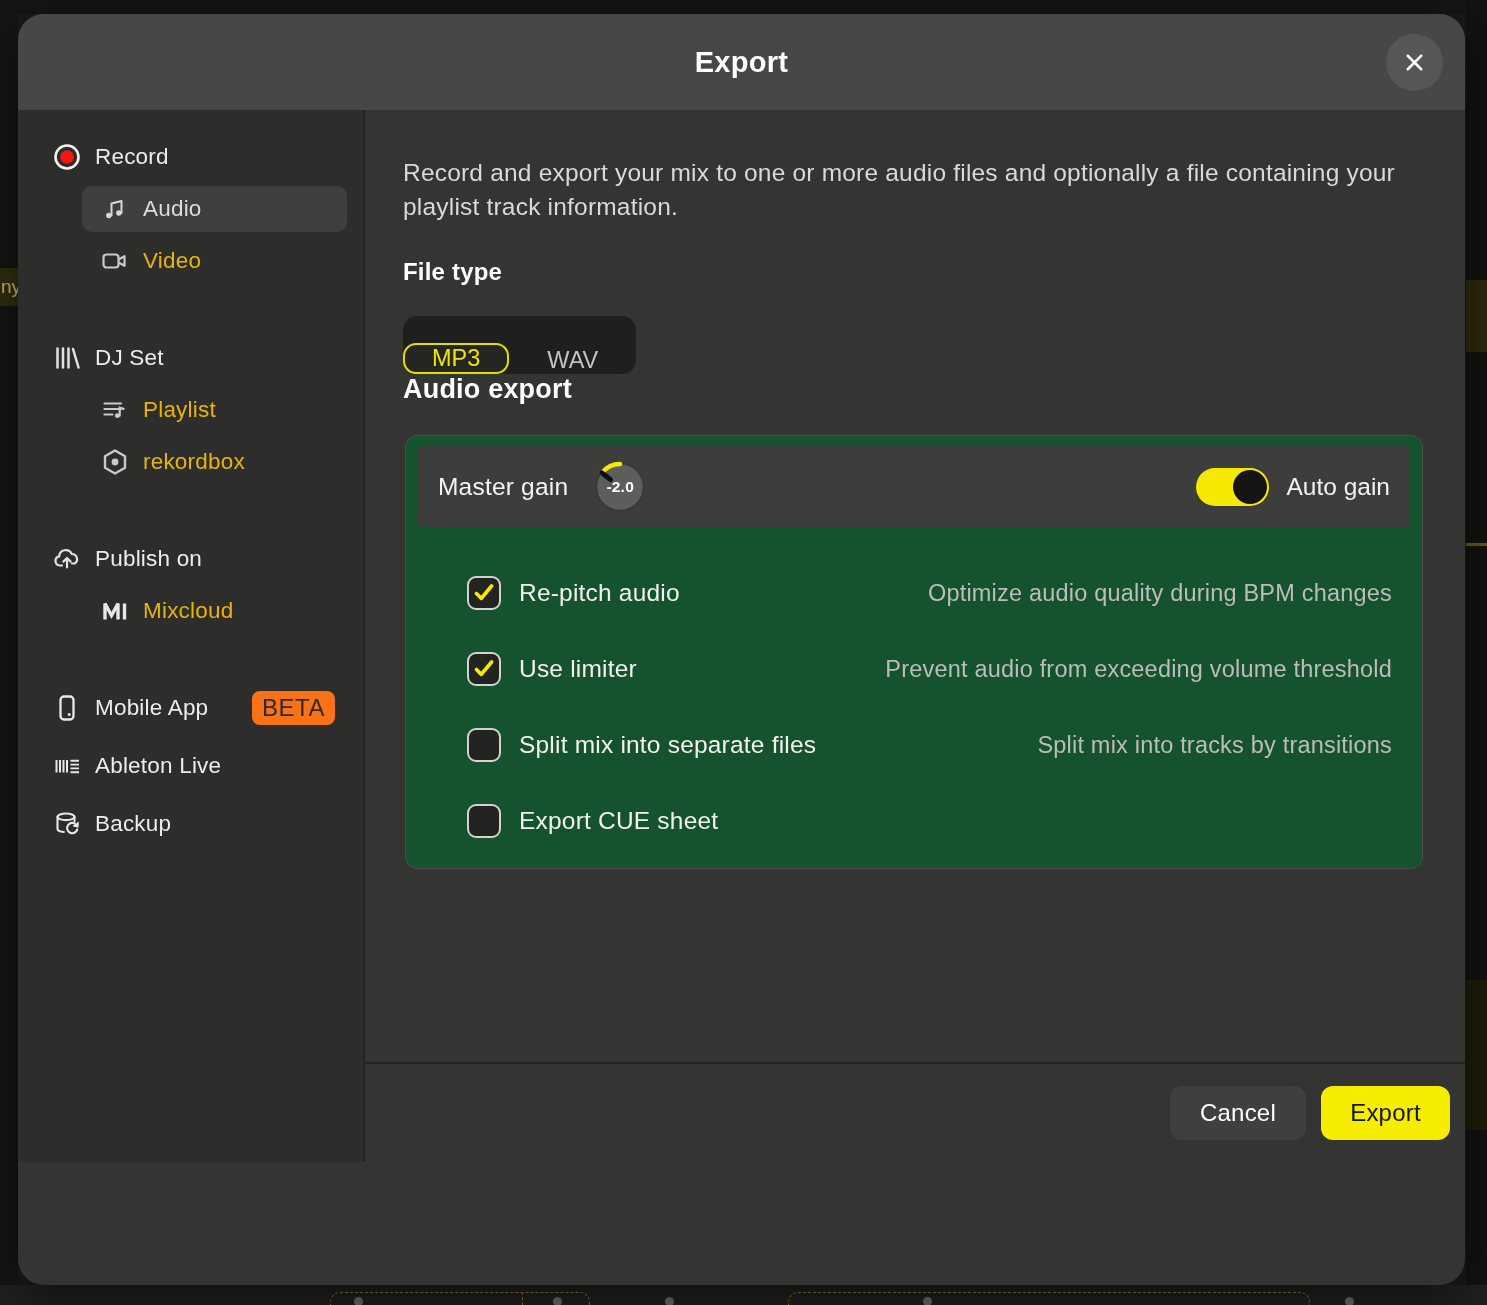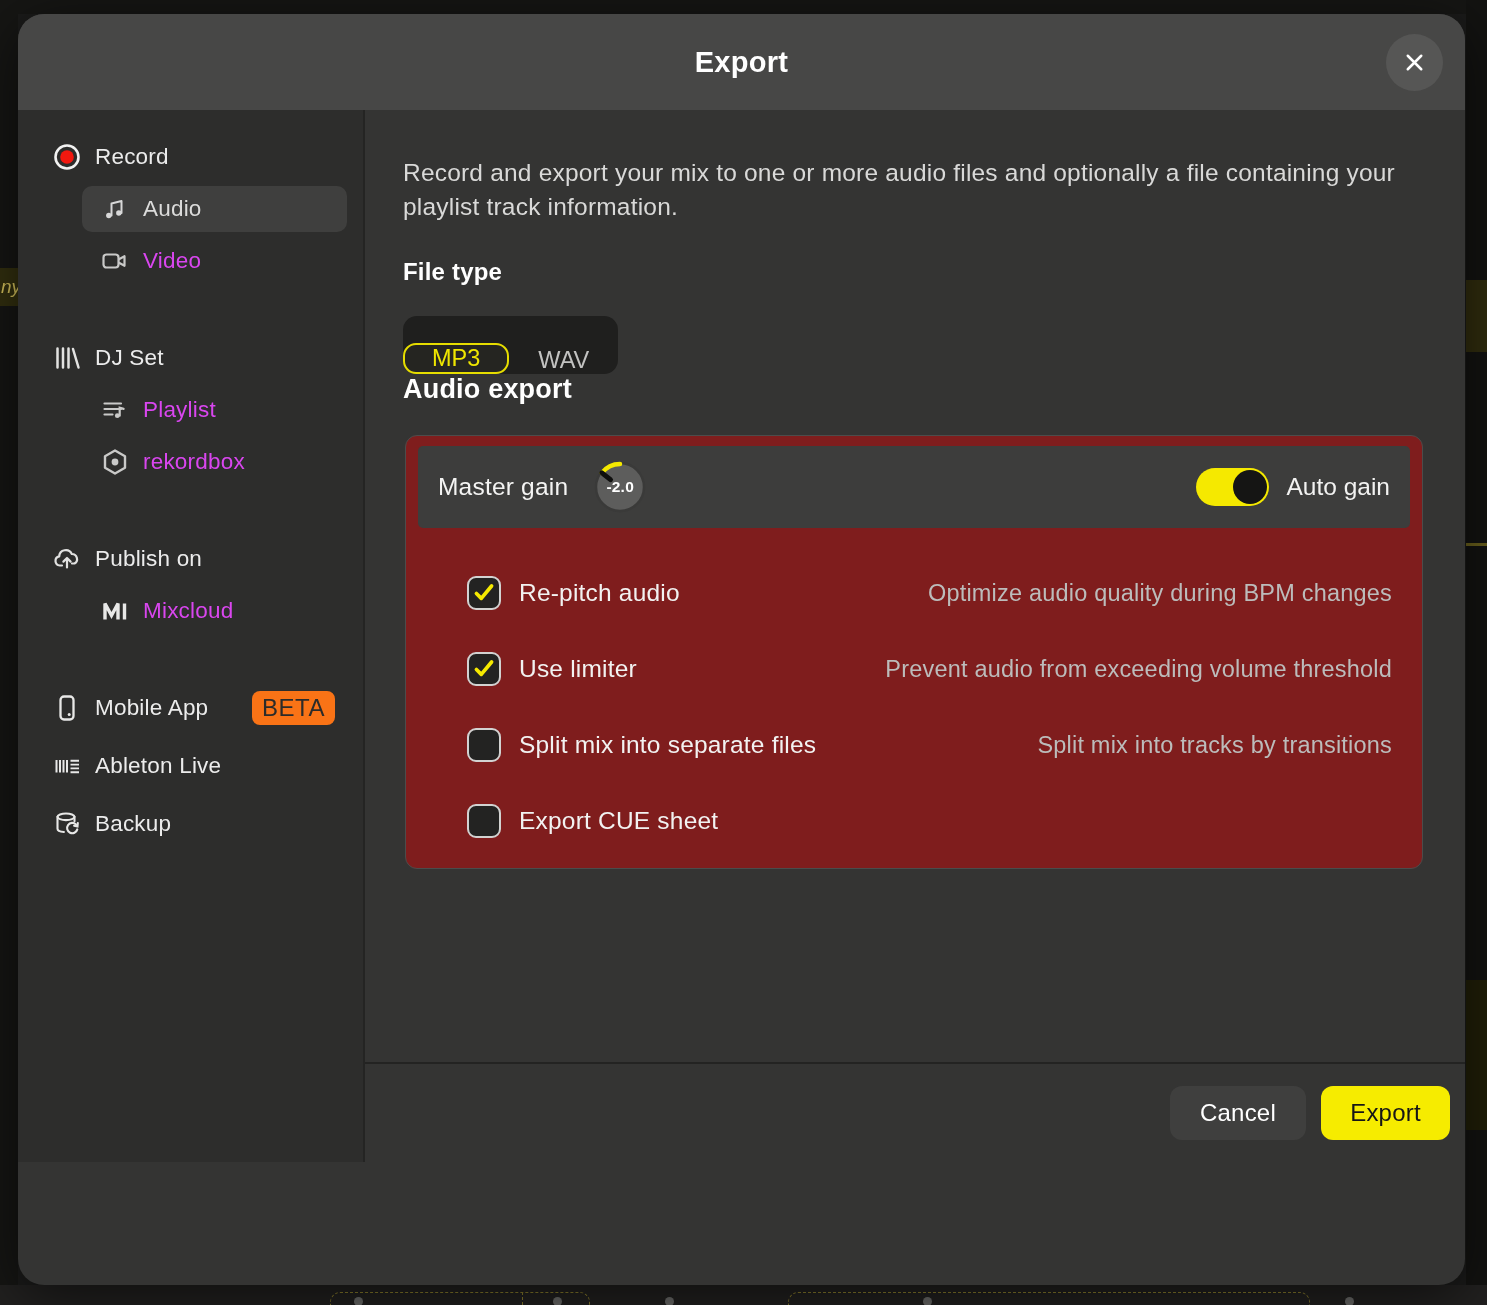--- a/index.html
+++ b/index.html
@@ -7,21 +7,21 @@
   body { font-family:"Liberation Sans", sans-serif; }
   .screen { position:relative; width:1487px; height:1305px; background:#1b1b1a; overflow:hidden; }
 
   
   .bg-strip { position:absolute; background:#161614; }
   .bg-left { left:0; top:0; width:18px; height:1305px; }
   .bg-top { left:0; top:0; width:1487px; height:14px; }
   .bg-right { right:0; top:0; width:21px; height:1305px; background:#131311; }
   .bg-bottom { left:0; top:1285px; width:1487px; height:20px; background:#222120; }
   .bg-left-tag { position:absolute; left:0; top:268px; width:18px; height:38px; background:#33300f; color:#d8c She:#d8c35a; }
-  .bg-left-tag span { position:absolute; left:1px; top:8px; font-size:19px; color:#d9c65e;font-style:italic; }
+  .bg-left-tag span { position:absolute; left:1px; top:8px; font-size:19px; color:#d9c65e; }
   .bg-right-block1 { position:absolute; right:0; top:280px; width:21px; height:72px; background:#312d0e; }
   .bg-right-line { position:absolute; right:0; top:543px; width:21px; height:3px; background:#6b611c; }
   .bg-right-block2 { position:absolute; right:0; top:980px; width:21px; height:150px; background:#211f08; }
   .bg-dash-box { position:absolute; top:1292px; height:30px; border:1px dashed #8a7d2c; border-bottom:none; border-radius:10px 10px 0 0; }
   .bg-dash-divider { position:absolute; top:1292px; width:0; height:13px; border-left:1px dashed #8a7d2c; }
   .bg-dot { position:absolute; top:1297px; width:9px; height:9px; border-radius:50%; background:#6d6d6b; }
 
   
   .dialog { position:absolute; left:18px; top:14px; width:1447px; height:1271px; border-radius:26px; background:#343433; overflow:hidden; box-shadow:0 12px 60px rgba(0,0,0,.6); }
   .dialog-header { position:relative; height:96px; background:#474746; }
@@ -32,38 +32,38 @@
   .dialog-body { display:flex; height:1052px;border-radius:9px; }
 
   
   .sidebar { width:347px; background:#2d2d2c; border-right:2px solid #242423; padding-top:24px; flex:none; }
   .side-row { display:flex; align-items:center; height:46px; margin:0 16px; padding:0 12px 0 18px; border-radius:10px; cursor:pointer; }
   .side-row.sub { margin-left:64px; }
   .side-row.selected { background:#3f3f3e; }
   .side-row .icon { width:30px; height:30px; flex:none; margin-right:13px; display:flex; align-items:center; justify-content:center; }
   .side-row .icon svg { width:30px; height:30px; }
   .side-label { font-size:22.5px; color:#ececec; letter-spacing:.2px; white-space:nowrap; }
-  .side-row.sub .side-label { color:#d946ef; }
+  .side-row.sub .side-label { color:#eab308; }
   .side-row.selected .side-label { color:#dcdcdb; }
   .gap-lg { height:51px; }
   .gap-sm { height:6px; }
   .gap-md { height:12px; }
   .beta-badge { margin-left:auto; background:#f97316; color:#2b2b2a; font-size:24px; font-weight:400; letter-spacing:.5px; border-radius:8px; padding:3px 10px; }
 
   
   .main { position:relative; flex:1; background:#343433; }
   .main-inner { padding:46px 45px 0 38px; }
   .description { color:#d9d9d8; font-size:24.5px; line-height:34px; max-width:1020px; letter-spacing:.2px; }
   .file-type-label { margin-top:34px; color:#ffffff; font-size:24px; font-weight:700; letter-spacing:.2px; }
   .segmented { margin-top:30px; display:inline-flex; align-items:flex-end; background:#1f1f1e; border-radius:14px; height:58px; }
-  .seg-opt { display:flex; align-items:center; padding:0 29px; font-size:23.5px; color:#c2c2c1; cursor:pointer; border-radius:13px; }
+  .seg-opt { display:flex; align-items:center; padding:0 38px; font-size:23.5px; color:#c2c2c1; cursor:pointer; border-radius:13px; }
   .seg-opt.selected { border:2px solid #e6dd00; color:#efe600; padding:0 27px; background:#252521; }
   .section-heading { color:#ffffff; font-size:27px; font-weight:700; letter-spacing:.2px; }
 
-  .panel { margin-top:30px; margin-left:2px; width:1018px; border:1px solid #4c4c4b; border-radius:12px; background:#7f1d1d; }
+  .panel { margin-top:30px; margin-left:2px; width:1018px; border:1px solid #4c4c4b; border-radius:12px; background:#14532d; }
   .gain-row { margin:10px 12px 0 12px; height:82px; background:#3d3d3c; border-radius:5px; display:flex; align-items:center; padding:0 20px; }
   .gain-label { color:#f4f4f3; font-size:24.5px; letter-spacing:.2px; }
   .knob { position:relative; width:56px; height:56px; margin-left:24px; cursor:pointer; }
   .knob svg { width:56px; height:56px; display:block; }
   .knob-value { position:absolute; left:0; right:0; top:19px; text-align:center; color:#ffffff; font-size:15.5px; font-weight:700; letter-spacing:.2px; }
   .gain-spacer { flex:1; }
   .toggle { position:relative; width:73px; height:38px; border-radius:19px; background:#f5e900; flex:none; cursor:pointer; }
   .toggle-knob { position:absolute; right:2px; top:2px; width:34px; height:34px; border-radius:50%; background:#151514; }
   .toggle-label { margin-left:17px; color:#f2f2f1; font-size:24.5px; }
 

